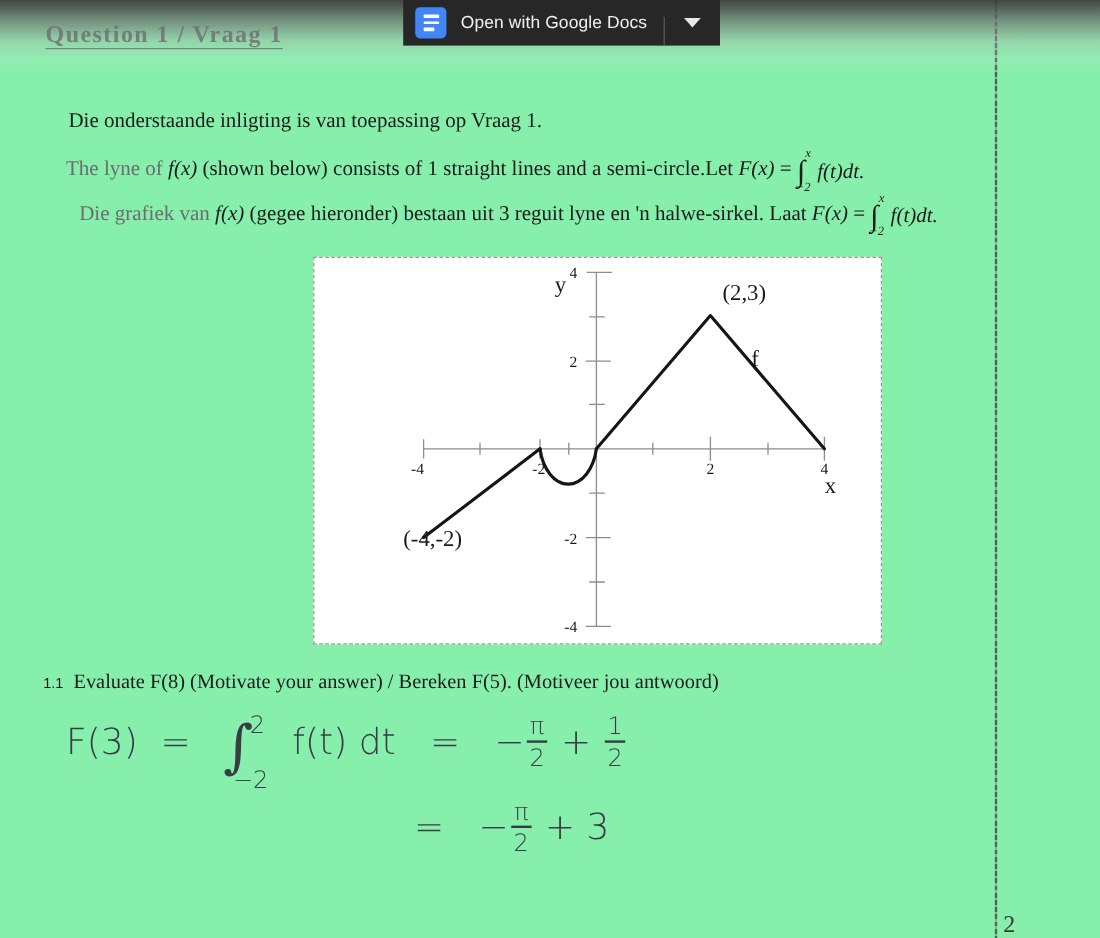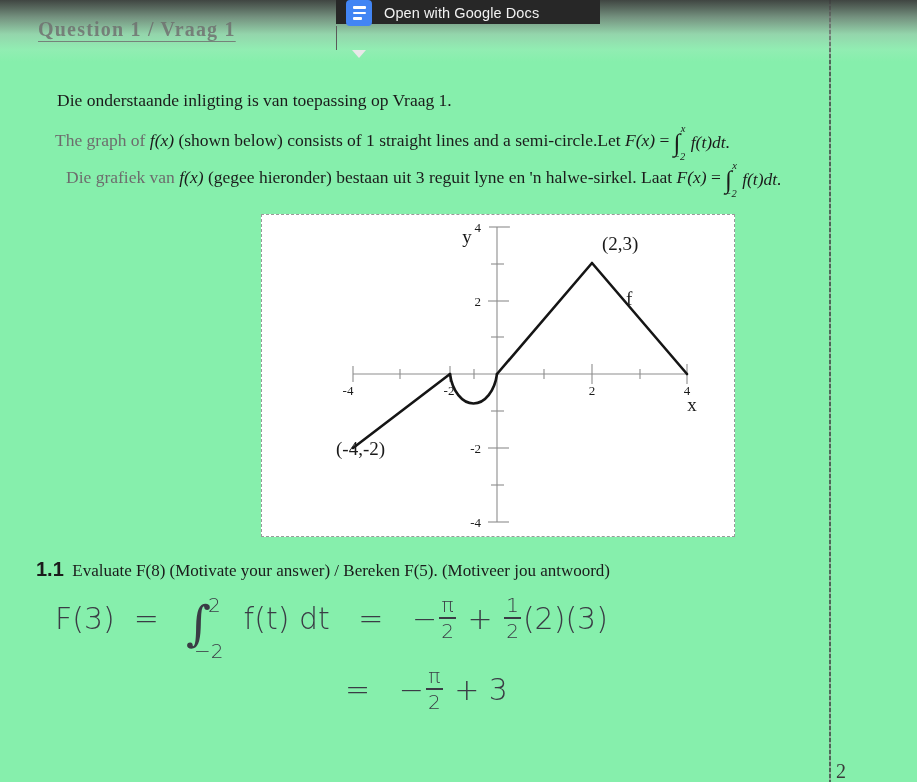--- a/index.html
+++ b/index.html
@@ -38,27 +38,26 @@
     pointer-events: none;
     z-index: 5;
   }
 
   
   #gdocs-bar {
     position: absolute;
     top: 0;
     left: 336px;
     width: 264px;
-    height: 24px;
+    height: 38px;
     background: #272727;
     display: flex;
-    align-items: flex-start;
+    align-items: flex-end;
     z-index: 40;
     font-family: "Liberation Sans", sans-serif;
-    flex-direction: column;
   }
   #gdocs-main {
     display: flex;
     align-items: center;
     height: 38px;
     padding-left: 10px;
     padding-right: 12px;
     flex: 1 1 auto;
     cursor: pointer;
   }
@@ -174,21 +173,21 @@
 
   
   #q11 {
     position: absolute;
     left: 36px;
     top: 558px;
     font-size: 17px;
     white-space: nowrap;
     color: #1b1b1b;
   }
-  #q11 .qnum { font-weight: bold; font-family: "Liberation Sans", sans-serif; font-size: 20px; }
+  #q11 .qnum { font-weight: normal; font-family: "Liberation Sans", sans-serif; font-size: 12px; }
 
   
   .hand {
     position: absolute;
     color: #3a3c45;
     font-family: "DejaVu Sans", sans-serif;
     font-weight: 300;
   }
   #hw-line1 { left: 55px; top: 597px; font-size: 30px; white-space: nowrap; }
   #hw-line2 { left: 345px; top: 668px; font-size: 30px; white-space: nowrap; }
@@ -271,21 +270,21 @@
 </head>
 <body>
 
 <div id="page">
 
   <div id="doc-title">Question 1 / Vraag 1</div>
 
   <div class="para" id="line-af-1">Die onderstaande inligting is van toepassing op Vraag 1.</div>
 
   <div class="para" id="line-en-2">
-    <span class="faded">The graph of </span><span class="mi">f(x)</span><span> (shown below) consists of 1 straight lines and a semi-circle.Let </span><span class="mi">F(x)</span><span> = </span><span class="integral"><span class="int-sign">∫</span><span class="int-sup">x</span><span class="int-sub">−2</span><span class="int-body">f(t)dt.</span></span>
+    <span class="faded">The lyne of </span><span class="mi">f(x)</span><span> (shown below) consists of 1 straight lines and a semi-circle.Let </span><span class="mi">F(x)</span><span> = </span><span class="integral"><span class="int-sign">∫</span><span class="int-sup">x</span><span class="int-sub">−2</span><span class="int-body">f(t)dt.</span></span>
   </div>
 
   <div class="para" id="line-af-2">
     <span class="faded">Die grafiek van </span><span class="mi">f(x)</span><span> (gegee hieronder) bestaan uit 3 reguit lyne en 'n halwe-sirkel. Laat </span><span class="mi">F(x)</span><span> = </span><span class="integral"><span class="int-sign">∫</span><span class="int-sup">x</span><span class="int-sub">−2</span><span class="int-body">f(t)dt.</span></span>
   </div>
 
   <div id="figure">
     <svg width="470" height="319" viewBox="0 0 470 319" xmlns="http://www.w3.org/2000/svg">
 
       <g stroke="#8d8d8d" stroke-width="1.1" fill="none">
@@ -348,21 +347,21 @@
     &nbsp;<span>=</span>&nbsp;
     <span class="hint">
       <span class="s">∫</span>
       <span class="up">2</span>
       <span class="lo">−2</span>
     </span>
     <span>f(t) dt</span>
     &nbsp;&nbsp;<span>=</span>&nbsp;&nbsp;
     <span>−</span><span class="frac"><span class="num">π</span><span class="bar"></span><span class="den">2</span></span>
     <span>+</span>
-    <span class="frac"><span class="num">1</span><span class="bar"></span><span class="den">2</span></span><span>(2)(3)</span>
+    <span class="frac"><span class="num">1</span><span class="bar"></span><span class="den">2</span></span>
   </div>
 
   <div class="hand" id="hw-line2">
     <span>=</span>&nbsp;&nbsp;
     <span>−</span><span class="frac"><span class="num">π</span><span class="bar"></span><span class="den">2</span></span>
     <span>+ 3</span>
   </div>
 
   <div id="right-rule"></div>
   <div id="page-number">2</div>

